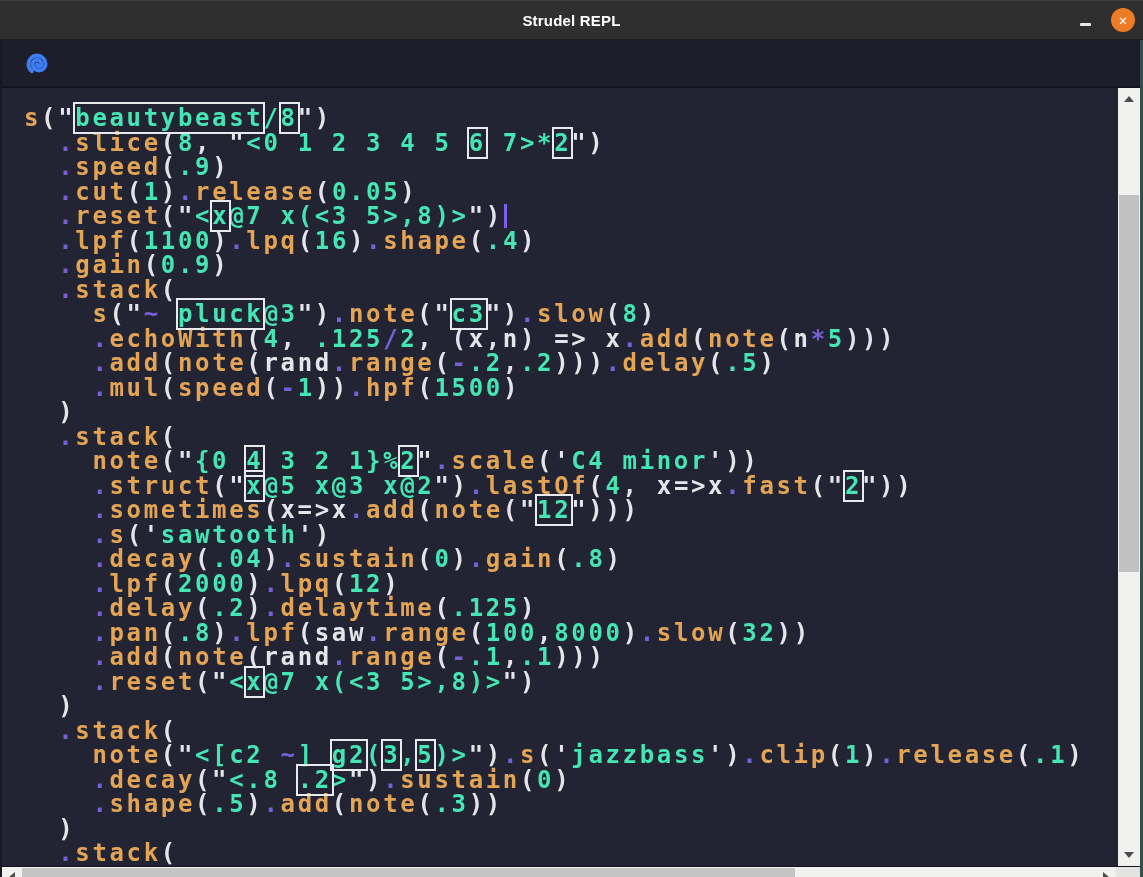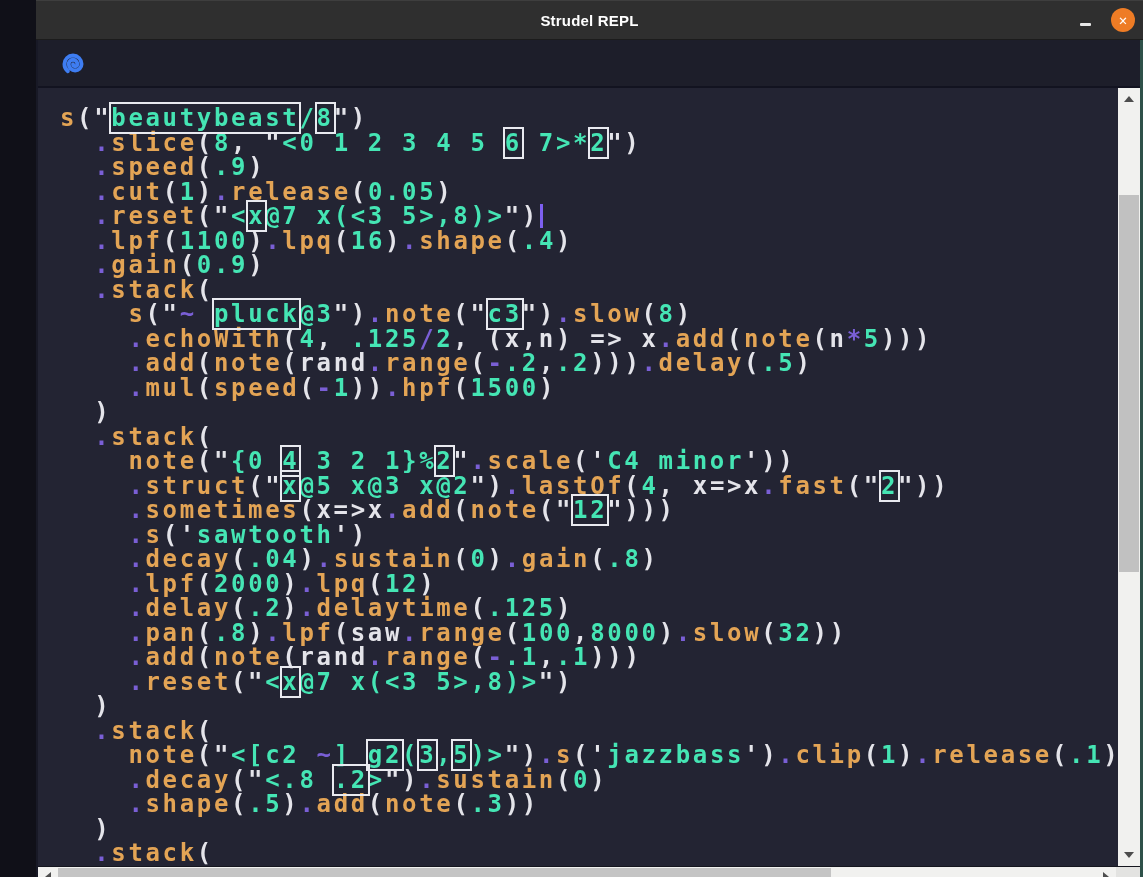--- a/index.html
+++ b/index.html
@@ -1,17 +1,17 @@
 <!DOCTYPE html>
 <html><head>
 <meta charset="utf-8">
 <style>
   * { margin:0; padding:0; box-sizing:border-box; }
   html,body { width:1143px; height:877px; background:#101018; overflow:hidden; }
-  .window { width:1143px; height:616px; display:flex; flex-direction:column; font-family:"Liberation Sans", sans-serif;padding-left:36px; }
+  .window { width:1143px; height:616px; display:flex; flex-direction:column; font-family:"Liberation Sans", sans-serif; }
 
   
   .titlebar { height:40px; background:#2f2f2f; border-top:1px solid #3e3e3e; border-bottom:1px solid #1c1c1c;
     position:relative; display:flex; align-items:center; justify-content:center; flex:0 0 40px; }
   .titlebar .title { color:#ffffff; font-size:15px; font-weight:bold; letter-spacing:0.2px; }
   .win-controls { position:absolute; right:8px; top:0; height:100%; display:flex; align-items:center; gap:14px; }
   .btn-min { width:24px; height:24px; display:flex; align-items:flex-end; justify-content:center; padding-bottom:6px; cursor:default; }
   .btn-min .dash { width:11px; height:3px; background:#e8e8e8; border-radius:1px; }
   .btn-close { width:24px; height:24px; border-radius:50%; background:#ee7c25; display:flex; align-items:center; justify-content:center; }
   .btn-close .x { color:#ffffff; font-size:14px; font-weight:bold; line-height:1; font-family:"DejaVu Sans Mono", monospace; }

